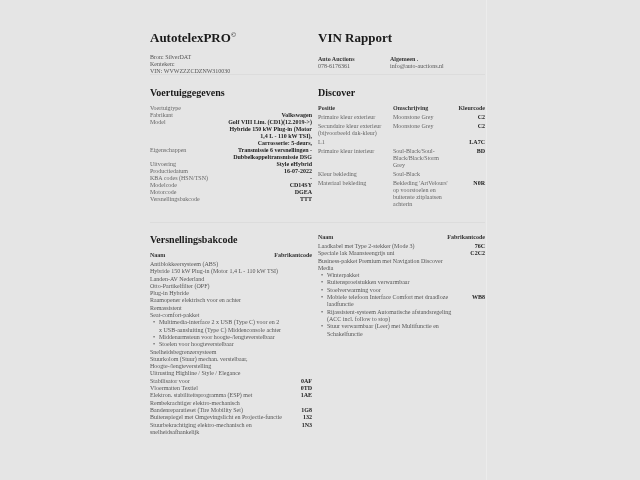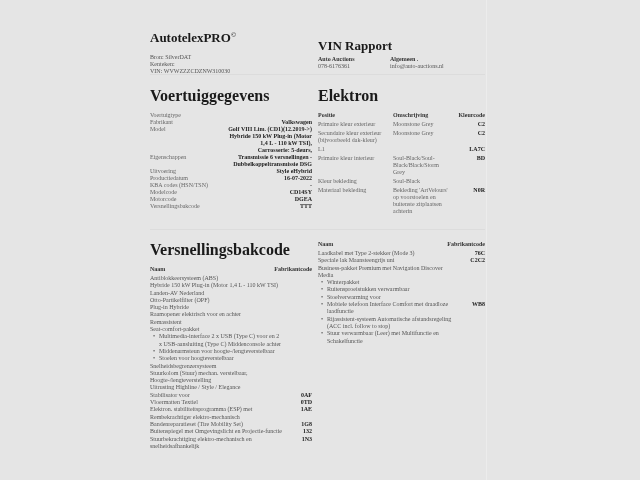--- a/index.html
+++ b/index.html
@@ -7,33 +7,33 @@
     position:relative; width:640px; height:480px; overflow:hidden;
     background:#e5e5e5; font-family:Liberation Serif, serif; color:#333;
   }
   .right-edge { position:absolute; left:486px; top:0; bottom:0; width:0; border-left:1px solid #ececec; }
   .content { position:absolute; left:150px; top:30px; width:335px; }
 
   
   .header { position:relative; height:44px; border-bottom:1px solid #dcdcdc; }
   .app-title { position:absolute; left:0; top:0; font-size:13px; font-weight:bold; color:#1a1a1a; }
   .app-title sup { font-size:7px; }
-  .report-title { position:absolute; left:168px; top:8px; font-size:13px; font-weight:bold; color:#1a1a1a; }
+  .report-title { position:absolute; left:168px; top:0; font-size:13px; font-weight:bold; color:#1a1a1a; }
   .meta { position:absolute; left:0; top:24px; font-size:6px; line-height:7px; color:#555; }
   .contact-a { position:absolute; left:168px; top:26px; font-size:6px; line-height:7px; }
   .contact-b { position:absolute; left:240px; top:26px; font-size:6px; line-height:7px; }
   .contact-name { font-weight:bold; color:#333; }
   .contact-sub { color:#555; }
 
   
   .section-row { display:flex; margin-top:12px; }
   .section-row.second { border-top:1px solid #dcdcdc; padding-top:11px; }
   .col-l { width:162px; margin-right:6px; }
   .col-r { width:167px; }
-  .section-title { font-size:16px; font-weight:bold; color:#1a1a1a; margin:0 0 7px 0; }
+  .section-title { font-size:10px; font-weight:bold; color:#1a1a1a; margin:0 0 7px 0; }
 
   
   .kv-row { display:flex; font-size:6px; line-height:7px; align-items:flex-start; }
   .kv-label { flex:0 0 78px; color:#666; }
   .kv-value { flex:1; text-align:right; font-weight:bold; color:#222; }
 
   
   .tbl-row { display:flex; font-size:6px; line-height:7px; align-items:flex-start; margin-bottom:2px; }
   .c-positie { flex:0 0 72px; padding-right:3px; color:#666; }
   .c-oms { flex:1; padding-right:3px; color:#666; }
@@ -114,21 +114,21 @@
         <div class="kv-row">
             <div class="kv-label">Motorcode</div>
             <div class="kv-value">DGEA</div>
           </div>
         <div class="kv-row">
             <div class="kv-label">Versnellingsbakcode</div>
             <div class="kv-value">TTT</div>
           </div>
       </div>
       <div class="col-r">
-        <h2 class="section-title">Elektron</h2>
+        <h2 class="section-title">Discover</h2>
         <div class="tbl-row tbl-head">
           <div class="c-positie">Positie</div>
           <div class="c-oms">Omschrijving</div>
           <div class="c-code">Kleurcode</div>
         </div>
         <div class="tbl-row">
             <div class="c-positie">Primaire kleur exterieur</div>
             <div class="c-oms">Moonstone Grey</div>
             <div class="c-code">C2</div>
           </div>

